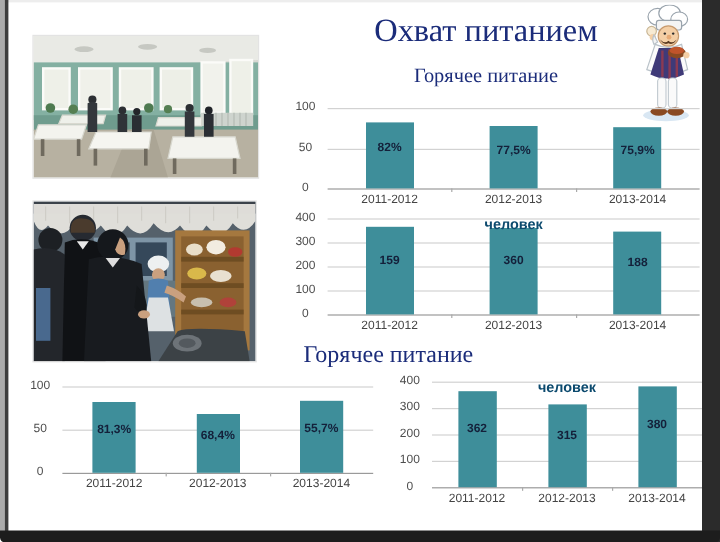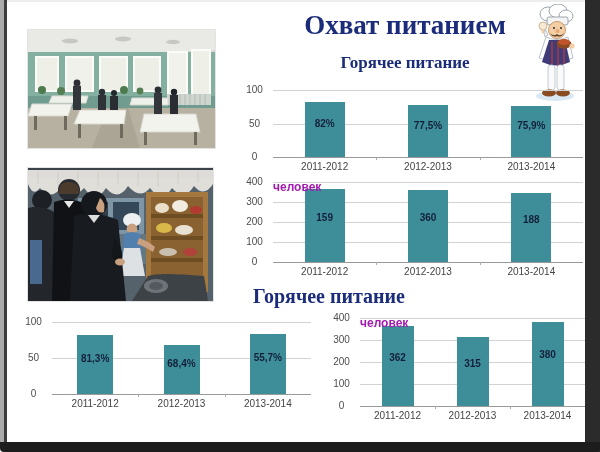--- a/index.html
+++ b/index.html
@@ -8,40 +8,40 @@
     background:#ffffff;font-family:"Liberation Sans",sans-serif;
   }
   .slide{position:absolute;inset:0;background:#fff;}
   
   .edge-left-outer{position:absolute;left:0;top:0;width:4px;height:443px;background:#ababab;}
   .edge-left-inner{position:absolute;left:4px;top:0;width:3px;height:443px;background:#3d3d3d;}
   .edge-right{position:absolute;right:0;top:0;width:15px;height:452px;background:#2b2b2b;}
   .edge-bottom{position:absolute;left:0;bottom:0;width:600px;height:10px;background:#1d1d1d;border-radius:0 0 4px 4px;}
   .edge-top{position:absolute;left:0;top:0;width:600px;height:2px;background:#ededed;}
 
-  .heading{position:absolute;color:#1b2c7a;font-family:"Liberation Serif",serif;font-weight:bold;white-space:nowrap;}
+  .heading{position:absolute;color:#1b2c7a;font-family:"Liberation Serif",serif;font-weight:normal;white-space:nowrap;}
   .title{left:240px;top:10px;width:330px;text-align:center;font-size:27px;}
   .section-hot{left:250px;top:53px;width:310px;text-align:center;font-size:17px;}
   .section-buffet{left:253px;top:285px;font-size:20px;}
 
   .photo{position:absolute;background:#fff;box-shadow:0 0 0 1px #e3e3e3;}
   .photo svg{display:block;}
   .photo-dining{left:28px;top:30px;width:187px;height:118px;}
   .photo-buffet{left:28px;top:168px;width:185px;height:133px;}
   .chef{position:absolute;left:523px;top:4px;width:64px;height:100px;}
 
   .chart{position:absolute;}
   .chart .ytick{position:absolute;font-size:10px;color:#4d4d4d;text-align:center;line-height:10px;}
   .chart .gridline{position:absolute;height:1px;background:#d2d2d2;}
   .chart .axisline{position:absolute;height:1px;background:#9a9a9a;}
   .chart .xtickmark{position:absolute;width:1px;height:3px;background:#aaaaaa;}
   .chart .bar{position:absolute;background:#3e8e9a;}
   .chart .bar-label{position:absolute;font-size:10px;font-weight:bold;color:#14203a;text-align:center;white-space:nowrap;}
   .chart .xlabel{position:absolute;font-size:10px;color:#444444;text-align:center;white-space:nowrap;}
-  .chart .unit{position:absolute;font-size:12px;font-weight:bold;color:#a21caf;text-align:left;}
+  .chart .unit{position:absolute;font-size:12px;font-weight:bold;color:#0c4a6e;text-align:center;}
 
   #chart-hot-percent{left:243px;top:84px;width:346px;height:90px;}
   #chart-hot-people{left:243px;top:176px;width:346px;height:103px;}
   #chart-buffet-percent{left:22px;top:316px;width:295px;height:95px;}
   #chart-buffet-people{left:330px;top:312px;width:261px;height:111px;}
 </style>
 </head>
 <body>
 
 <div class="slide">

